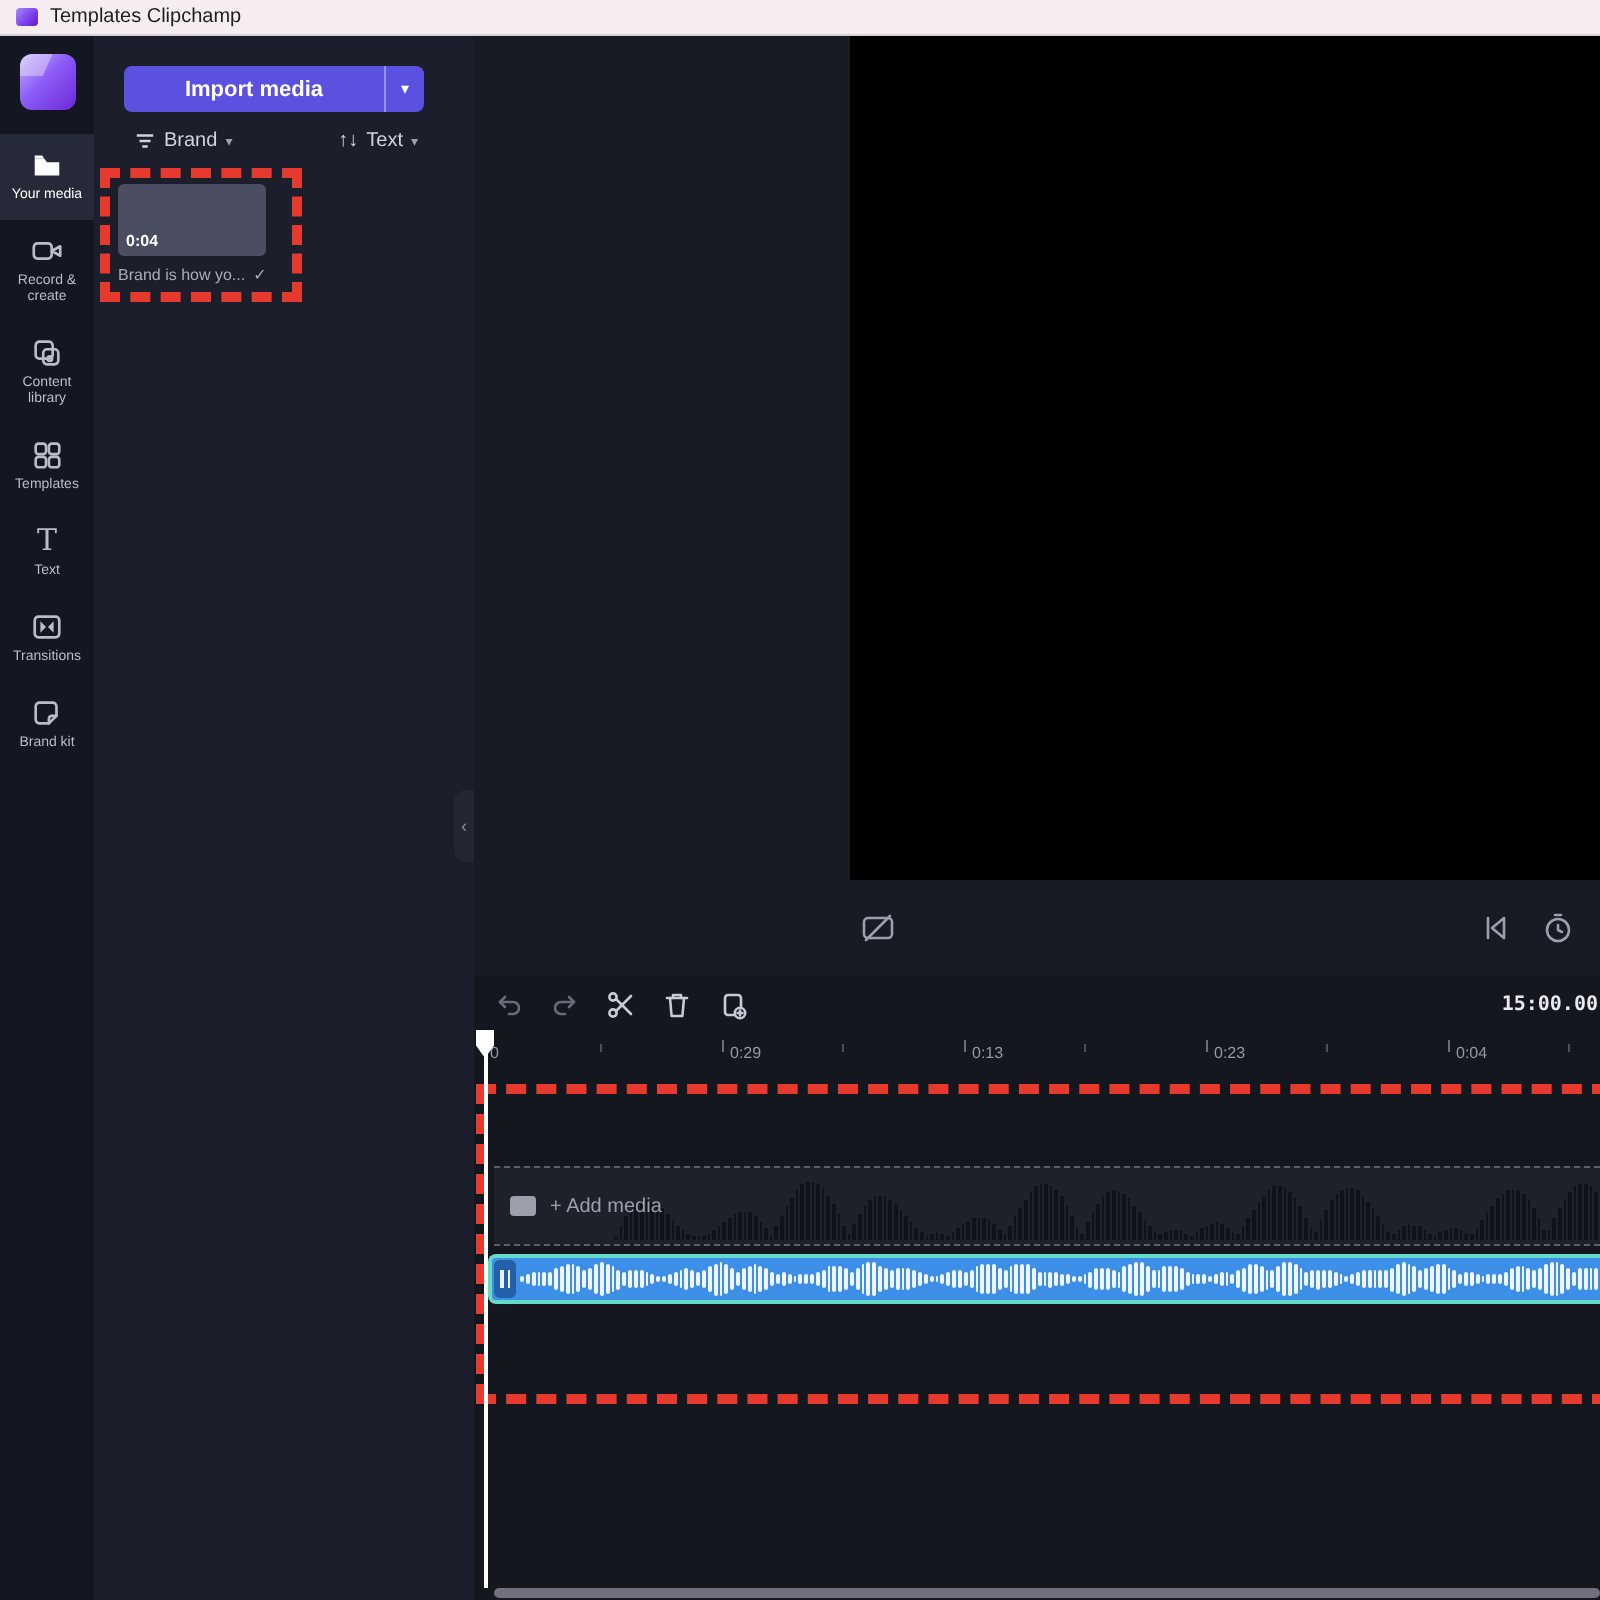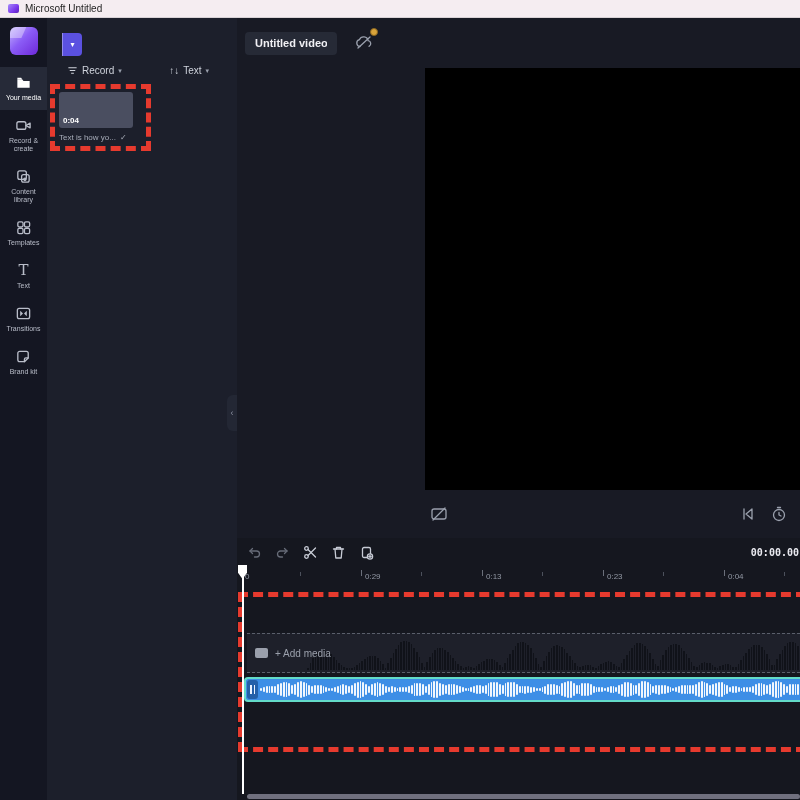--- a/index.html
+++ b/index.html
@@ -127,21 +127,21 @@
   .ph-line { position:absolute; left:3.5px; top:12px; bottom:0; width:2px; background:#fff; }
 
   .tl-scrollbar { position:absolute; left:10px; right:0; bottom:0; height:6px; }
   .tl-scroll-thumb { height:5px; border-radius:3px; background:#70707e; }
 </style>
 </head>
 <body>
 
 <div class="titlebar">
   <span class="app-logo"></span>
-  <span class="app-title">Microsoft Untitled</span>
+  <span class="app-title">Templates Clipchamp</span>
 </div>
 
 <div class="app">
 
   <div class="rail">
     <div class="rail-logo"></div>
 
     <div class="nav-item active">
       <svg viewBox="0 0 18 18">
           <path d="M2.5 5.5 h5 l1.5 2 h6.5 v7 h-13 z" fill="currentColor" stroke="none"></path>
@@ -195,67 +195,58 @@
       <svg viewBox="0 0 18 18">
           <path d="M5 3.5 h7 a2 2 0 0 1 2 2 v5 l-4 4 h-5 a2 2 0 0 1 -2 -2 v-7 a2 2 0 0 1 2 -2 z"></path>
           <path d="M14 10.5 h-2.5 a1.5 1.5 0 0 0 -1.5 1.5 v2.5"></path>
         </svg>
       <span class="nv-label">Brand kit</span>
     </div>
   </div>
 
   <div class="panel">
     <div class="import-row">
+      <button class="import-main">Import media</button>
       <button class="import-caret">
           <span>▾</span>
         </button>
     </div>
 
     <div class="fs-row">
       <span class="fs-item">
         <svg viewBox="0 0 12 12">
             <path d="M1.5 3 h9 M3 6 h6 M4.5 9 h3"></path>
           </svg>
-        <span>Record</span>
+        <span>Brand</span>
         <span class="chev">▾</span>
       </span>
       <span class="fs-item">
         <span class="sort-glyph">↑↓</span>
         <span>Text</span>
         <span class="chev">▾</span>
       </span>
     </div>
 
     <div class="media-card-hl">
       <div class="media-thumb">
         <span class="media-duration">0:04</span>
       </div>
       <div class="media-title-row">
-        <span>Text is how yo...</span>
+        <span>Brand is how yo...</span>
         <span>✓</span>
       </div>
     </div>
 
     <div class="collapse-tab">
       <span>‹</span>
     </div>
   </div>
 
   <div class="main">
 
-    <div class="main-header">
-      <input class="title-input" value="Untitled video" style="">
-      <span class="cloud-wrap">
-        <svg viewBox="0 0 18 16">
-            <path d="M5 12.5 a3.5 3.5 0 0 1 -.5 -6.9 a4.5 4.5 0 0 1 8.6 1 a3 3 0 0 1 .9 5.7"></path>
-            <path d="M3 14 L15 3"></path>
-          </svg>
-        <span class="cloud-badge"></span>
-      </span>
-    </div>
 
     <div class="preview-area">
       <div class="preview-screen"></div>
     </div>
 
     <div class="preview-controls">
       <span class="pc-btn left-ctl">
         <svg viewBox="0 0 18 18">
             <rect x="2" y="4" width="14" height="10" rx="2"></rect>
             <path d="M3 15 L15 3"></path>
@@ -308,21 +299,21 @@
               <path d="M4 4 l.8 9 h5.4 l.8 -9"></path>
             </svg>
         </span>
         <span class="tl-btn">
           <svg viewBox="0 0 15 15">
               <rect x="3.5" y="2.5" width="8" height="10" rx="1.5"></rect>
               <circle cx="11" cy="11.5" r="2.6" fill="#15171f" stroke="currentColor"></circle>
               <path d="M11 10.3 v2.4 M9.8 11.5 h2.4"></path>
             </svg>
         </span>
-        <span class="tl-time">00:00.00</span>
+        <span class="tl-time">15:00.00</span>
       </div>
 
       <div class="ruler">
         <span class="tick" style="left:3px"></span>
         <span class="tick minor" style="left:63px"></span>
         <span class="tick" style="left:124px"></span>
         <span class="tick minor" style="left:184px"></span>
         <span class="tick" style="left:245px"></span>
         <span class="tick minor" style="left:305px"></span>
         <span class="tick" style="left:366px"></span>

